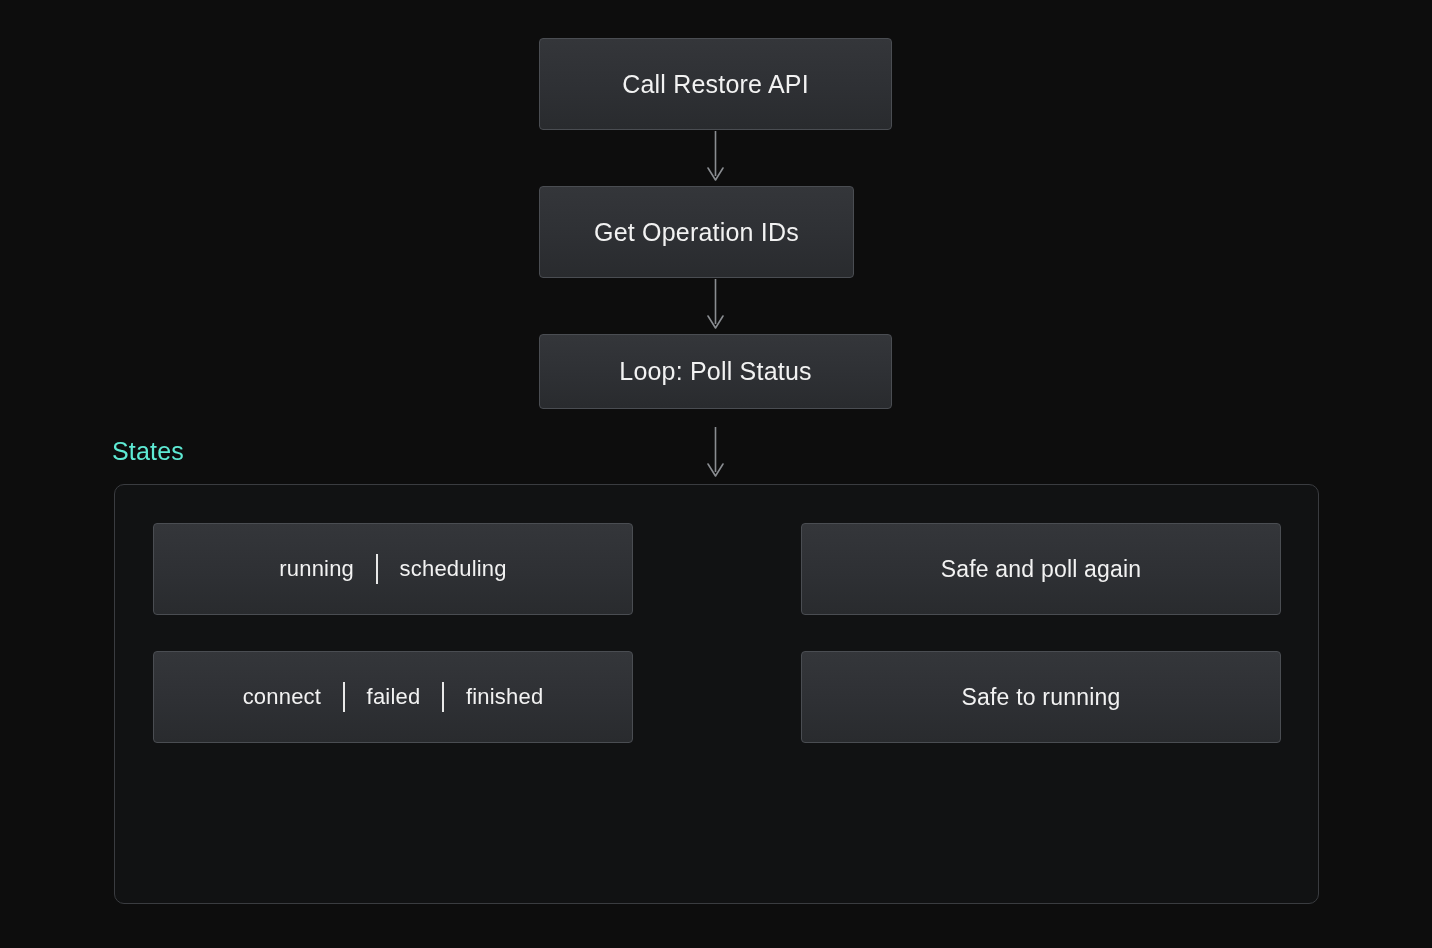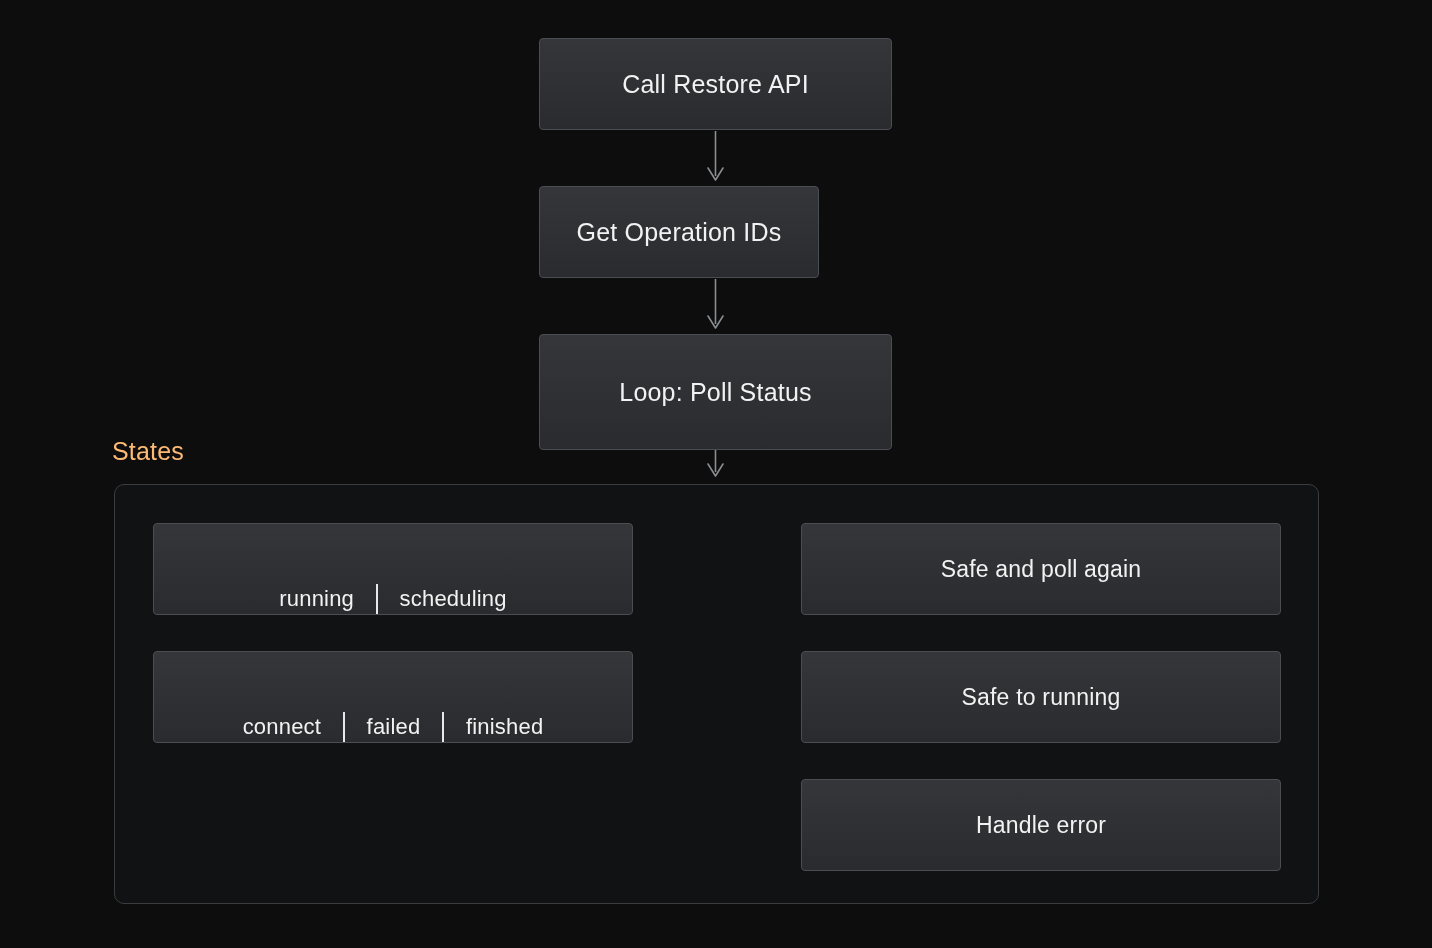--- a/index.html
+++ b/index.html
@@ -33,30 +33,30 @@
     justify-content: center;
     color: #f2f2f2;
     letter-spacing: 0.2px;
     text-align: center;
   }
 
   .node-top { font-size: 25px; }
 
   
   #node-call-restore-api { left: 539px; top: 38px;  width: 353px; height: 92px; }
-  #node-get-operation-ids{ left: 539px; top: 186px; width: 280px; height: 92px; }
-  #node-loop-poll-status { left: 539px; top: 334px; width: 353px; height: 116px; }
+  #node-get-operation-ids{ left: 539px; top: 186px; width: 315px; height: 92px; }
+  #node-loop-poll-status { left: 539px; top: 334px; width: 353px; height: 75px; }
 
   
   #states-label {
     position: absolute;
     left: 112px;
     top: 437px;
     font-size: 25px;
-    color: #fdba74;
+    color: #5eead4;
     letter-spacing: 0.2px;
   }
   #subgraph-states {
     position: absolute;
     left: 114px;
     top: 484px;
     width: 1205px;
     height: 420px;
     box-sizing: border-box;
     border: 1px solid #3a3c40;
@@ -69,21 +69,20 @@
   .row-0 { top: 38px; }
   .row-1 { top: 166px; }
   .row-2 { top: 294px; }
 
   .state-box {
     position: absolute;
     left: 38px;
     top: 0;
     width: 480px;
     height: 92px;
-    align-items: flex-end;
   }
   .action-box {
     position: absolute;
     left: 686px;
     top: 0;
     width: 480px;
     height: 92px;
   }
 
   .state-inner {
@@ -186,19 +185,16 @@
           <span class="sep"></span>
           <span class="state-token">finished</span>
         </div>
       </div>
       <div class="node action-box">
         <span class="action-label">Safe to running</span>
       </div>
     </div>
 
     <div class="state-row row-2">
-      <div class="node action-box">
-        <span class="action-label">Handle error</span>
-      </div>
     </div>
 
   </div>
 </div>
 
 </body></html>

